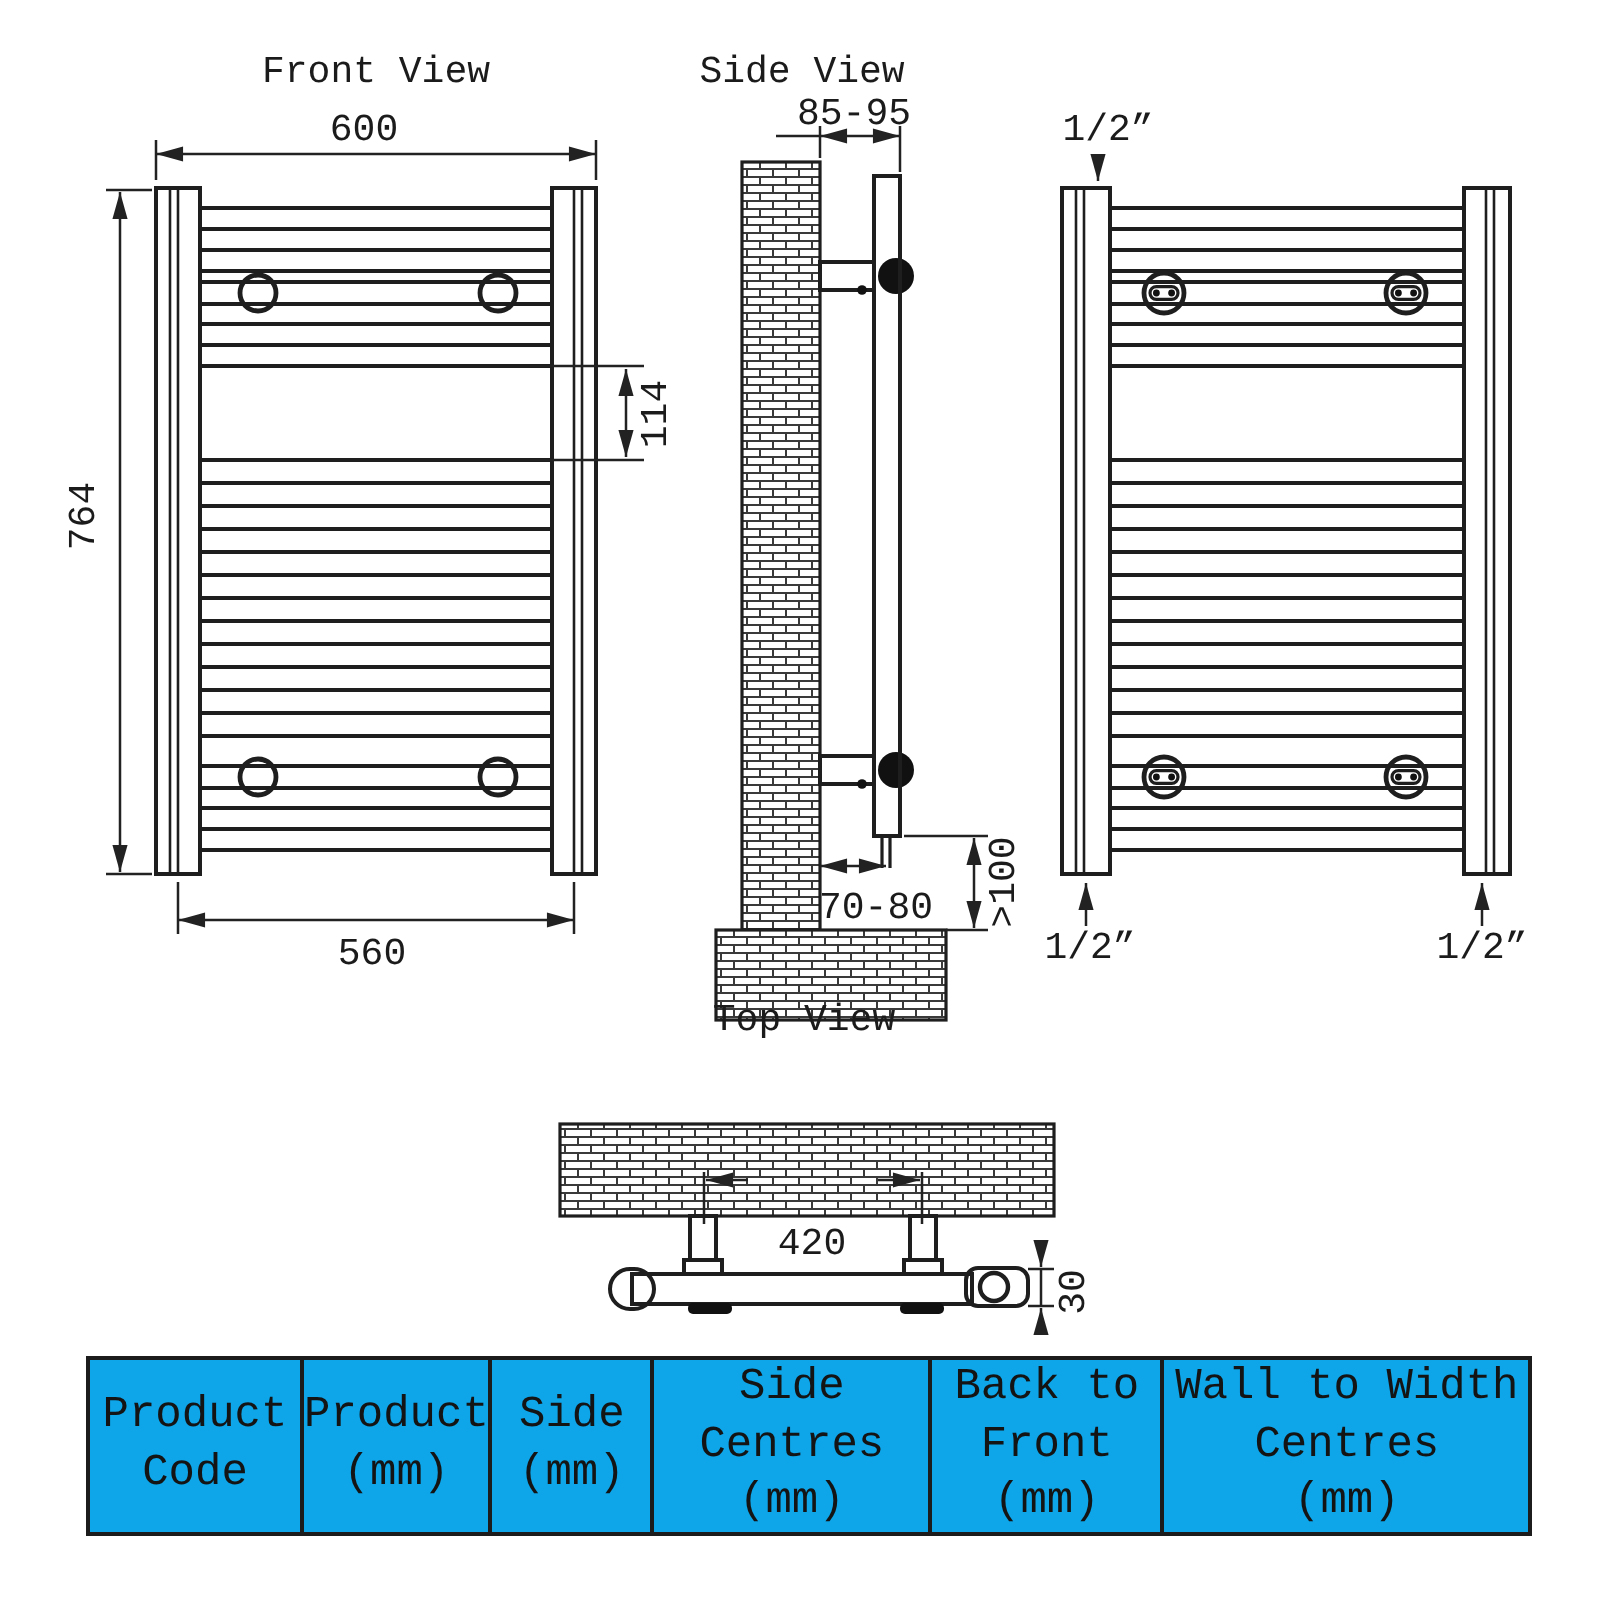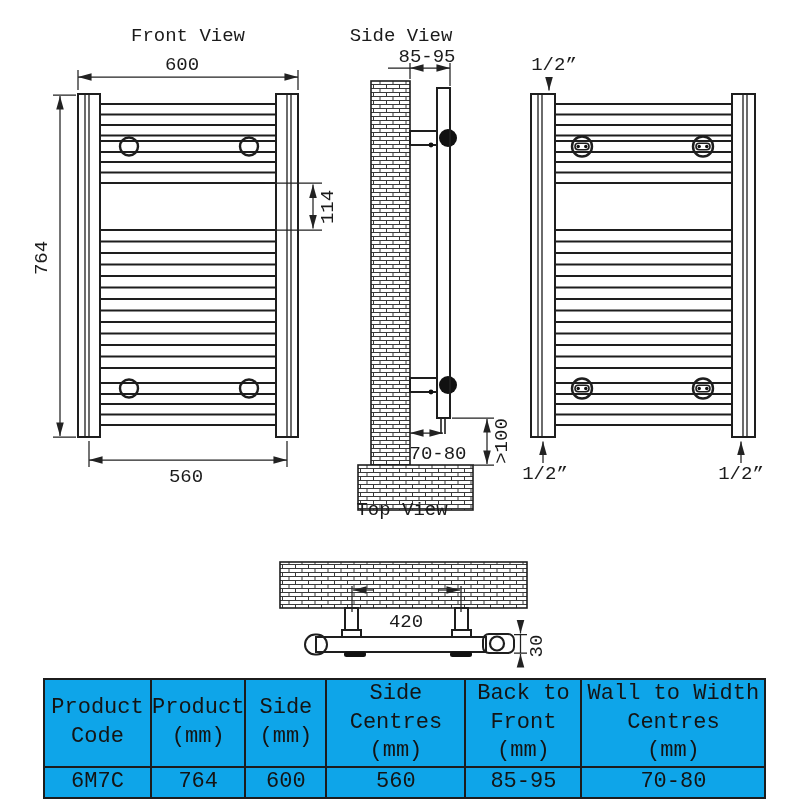--- a/index.html
+++ b/index.html
@@ -254,24 +254,16 @@
         </td>
         <td class="hdr">
           <div>Back to Front</div>
           <div>(mm)</div>
         </td>
         <td class="hdr">
           <div>Wall to Width Centres</div>
           <div>(mm)</div>
         </td>
       </tr>
-      <tr>
-        <td class="val">6M7C</td>
-        <td class="val">764</td>
-        <td class="val">600</td>
-        <td class="val">560</td>
-        <td class="val">85-95</td>
-        <td class="val">70-80</td>
-      </tr>
     </tbody>
   </table>
 
 </div>
 
 </body></html>

